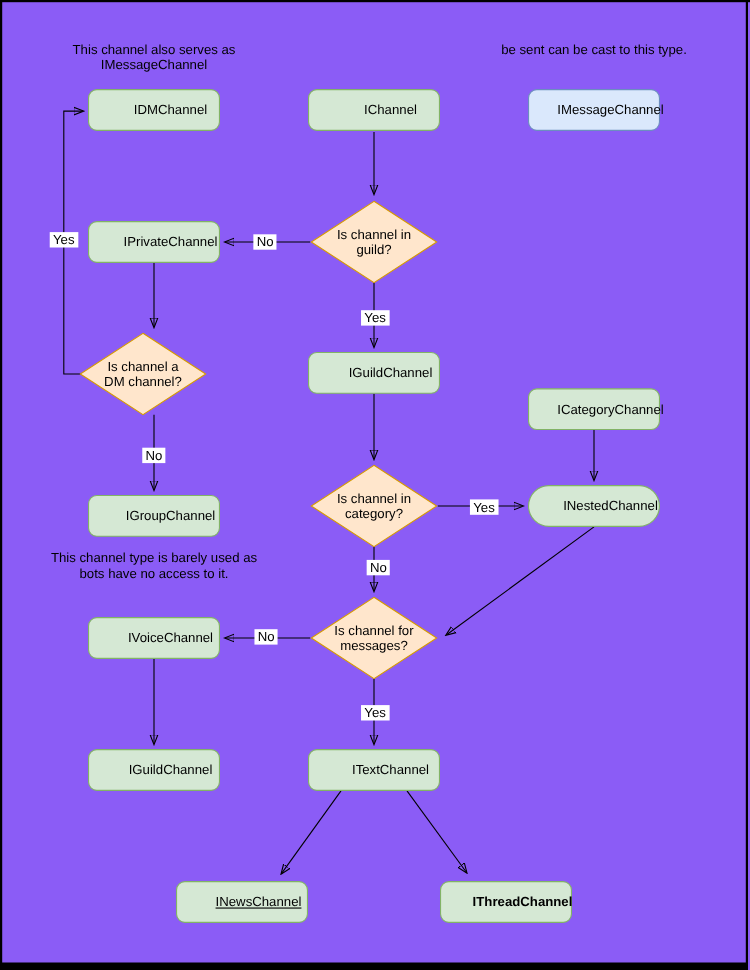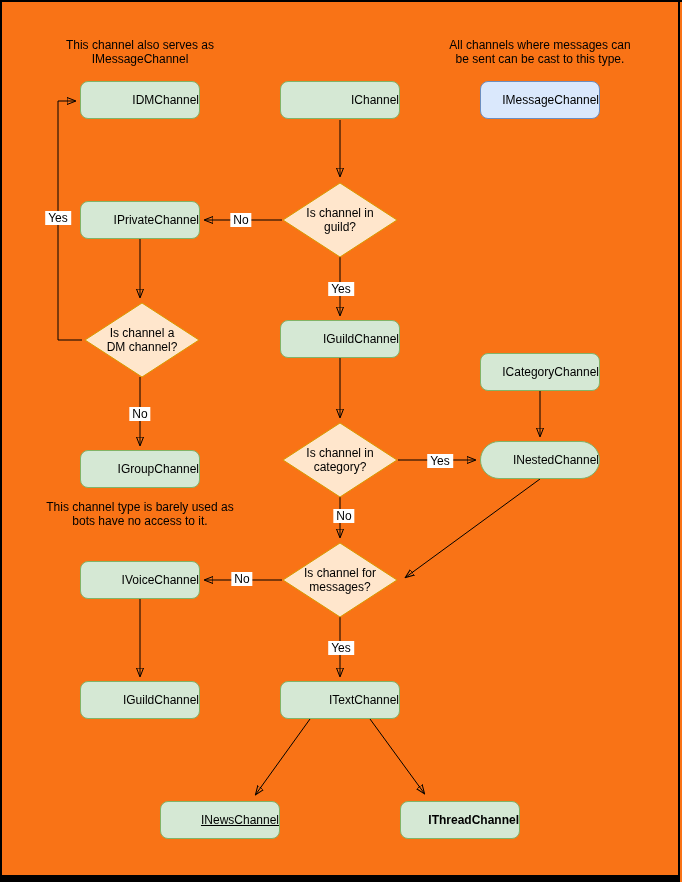--- a/index.html
+++ b/index.html
@@ -1,20 +1,20 @@
 <!DOCTYPE html>
 <html style="--node-green-fill: #d5e8d4; --node-green-stroke: #82b366; --node-blue-fill: #dae8fc; --node-blue-stroke: #6c8ebf; --decision-fill: #ffe6cc; --decision-stroke: #d79b00; --edge-color: #000000;"><head>
 <meta charset="utf-8">
 <style>
   html, body { margin: 0; padding: 0; background: #ffffff; }
   .page {
     position: relative;
     width: 682px;
     height: 882px;
-    background: #f97316;
+    background: #8b5cf6;
     overflow: hidden;
     font-family: "Liberation Sans", sans-serif;
     color: #000000;
   }
   .edges {
     position: absolute;
     left: 0; top: 0;
     z-index: 1;
   }
   .edges path {
@@ -24,21 +24,21 @@
   }
   .node {
     position: absolute;
     width: 120px;
     height: 38px;
     box-sizing: border-box;
     border-radius: 8px;
     border: 1px solid;
     display: flex;
     align-items: center;
-    justify-content: flex-end;
+    justify-content: center;
     font-size: 12px;
     text-align: center;
     z-index: 2;
     padding-left: 30px;
   }
   .node-green {
     background: var(--node-green-fill, #d5e8d4);
     border-color: var(--node-green-stroke, #82b366);
   }
   .node-blue {
@@ -119,21 +119,20 @@
     <path d="M140,599 L140,676" marker-end="url(#arrow)"></path>
     <path d="M310,719 L256,794" marker-end="url(#arrow)"></path>
     <path d="M370,719 L424,793" marker-end="url(#arrow)"></path>
   </svg>
 
   <div class="note" style="left:30px; top:38px; width:220px;">
     <span>This channel also serves as</span>
     <span>IMessageChannel</span>
   </div>
   <div class="note" style="left:425px; top:38px; width:230px;">
-    <span>All channels where messages can</span>
     <span>be sent can be cast to this type.</span>
   </div>
   <div class="note" style="left:20px; top:500px; width:240px;">
     <span>This channel type is barely used as</span>
     <span>bots have no access to it.</span>
   </div>
 
   <div class="node node-green" style="left:80px; top:81px;">
     <span>IDMChannel</span>
   </div>
@@ -173,21 +172,21 @@
   <div class="node node-green" style="left:400px; top:801px;font-weight:bold;">
     <span>IThreadChannel</span>
   </div>
 
   <div class="decision" style="left:282px; top:182px;">
     <svg width="116" height="76" viewBox="0 0 116 76">
       <polygon points="58,1 115,38 58,75 1,38"></polygon>
     </svg>
     <div class="decision-label">Is channel in guild?</div>
   </div>
-  <div class="decision" style="left:84px; top:302px;">
+  <div class="decision" style="left:72px; top:302px;">
     <svg width="116" height="76" viewBox="0 0 116 76">
       <polygon points="58,1 115,38 58,75 1,38"></polygon>
     </svg>
     <div class="decision-label">Is channel a DM channel?</div>
   </div>
   <div class="decision" style="left:282px; top:422px;">
     <svg width="116" height="76" viewBox="0 0 116 76">
       <polygon points="58,1 115,38 58,75 1,38"></polygon>
     </svg>
     <div class="decision-label">Is channel in category?</div>

